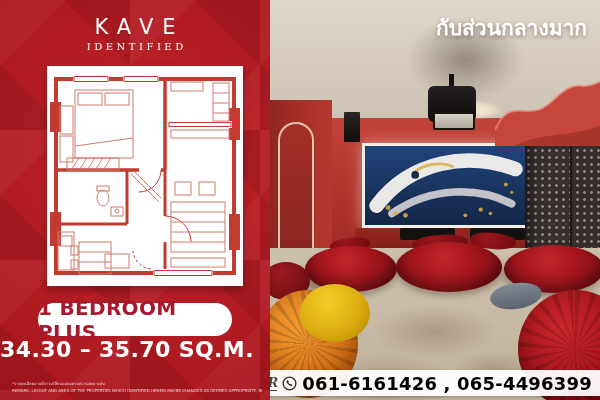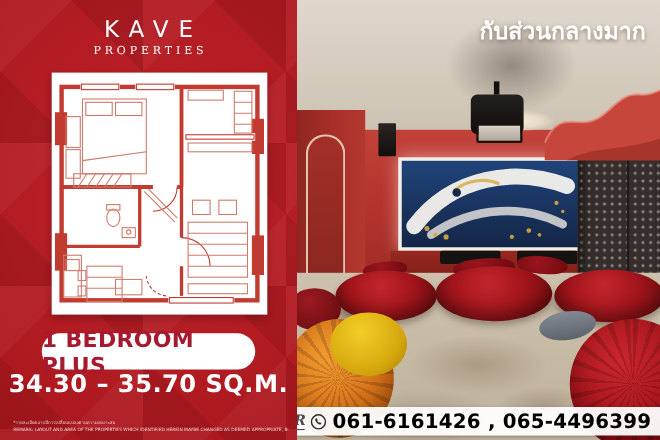--- a/index.html
+++ b/index.html
@@ -16,21 +16,21 @@
     background-size:130px 130px;opacity:.8;}
   .logo{position:absolute;top:15px;left:0;width:270px;text-align:center;color:#fff;}
   .logo-main{font-size:21px;letter-spacing:9px;text-indent:9px;font-weight:400;text-align:center;}
   .logo-sub{font-family:"DejaVu Serif",serif;font-size:10px;letter-spacing:3.5px;text-indent:3.5px;margin-top:2px;}
   .floorplan{position:absolute;left:47px;top:66px;width:196px;height:220px;background:#fff;
     box-shadow:0 3px 8px rgba(0,0,0,0.3);}
   .floorplan svg{display:block;width:100%;height:100%;}
   .unit-pill{position:absolute;left:38px;top:303px;width:194px;height:33px;background:#fff;
     border-radius:17px;display:flex;align-items:center;justify-content:flex-end;
     color:#A6192E;font-weight:bold;font-size:20px;letter-spacing:.3px;}
-  .area-text{position:absolute;left:0;top:337px;width:270px;text-align:center;color:#fff;
+  .area-text{position:absolute;left:0;top:337px;width:270px;color:#fff;
     font-weight:bold;font-size:22px;letter-spacing:.4px;}
   .disclaimer{position:absolute;left:12px;bottom:5px;width:250px;color:rgba(255,255,255,0.8);
     font-size:4px;line-height:1.7;white-space:nowrap;overflow:hidden;}
 
   
   .photo{position:absolute;left:270px;top:0;width:330px;height:400px;background:#CFC5B6;overflow:hidden;}
   .ceiling{position:absolute;left:0;top:0;width:330px;height:150px;z-index:1;
     background:linear-gradient(180deg,#DFD7CC 0%,#D2C8B9 60%,#C6BAAA 100%);}
   .ceiling-smudge{position:absolute;left:110px;top:10px;width:170px;height:110px;z-index:2;border-radius:50%;
     background:radial-gradient(50% 55% at 50% 45%, rgba(70,58,50,0.45), rgba(70,58,50,0) 70%);}
@@ -110,21 +110,21 @@
 </head>
 <body>
 
 <div class="canvas">
 
   <div class="left-panel">
     <div class="diamond-overlay"></div>
 
     <div class="logo">
       <div class="logo-main">KAVE</div>
-      <div class="logo-sub">PROPERTIES</div>
+      <div class="logo-sub">IDENTIFIED</div>
     </div>
 
     <div class="floorplan">
       <svg viewBox="0 0 196 220">
 
         <g stroke="#c23b31" fill="none">
           <rect x="9" y="13" width="178" height="194" stroke-width="4"></rect>
           <line x1="118" y1="13" x2="118" y2="104" stroke-width="3.5"></line>
           <line x1="9" y1="104" x2="118" y2="104" stroke-width="3.5"></line>
           <line x1="80" y1="104" x2="80" y2="158" stroke-width="3"></line>

